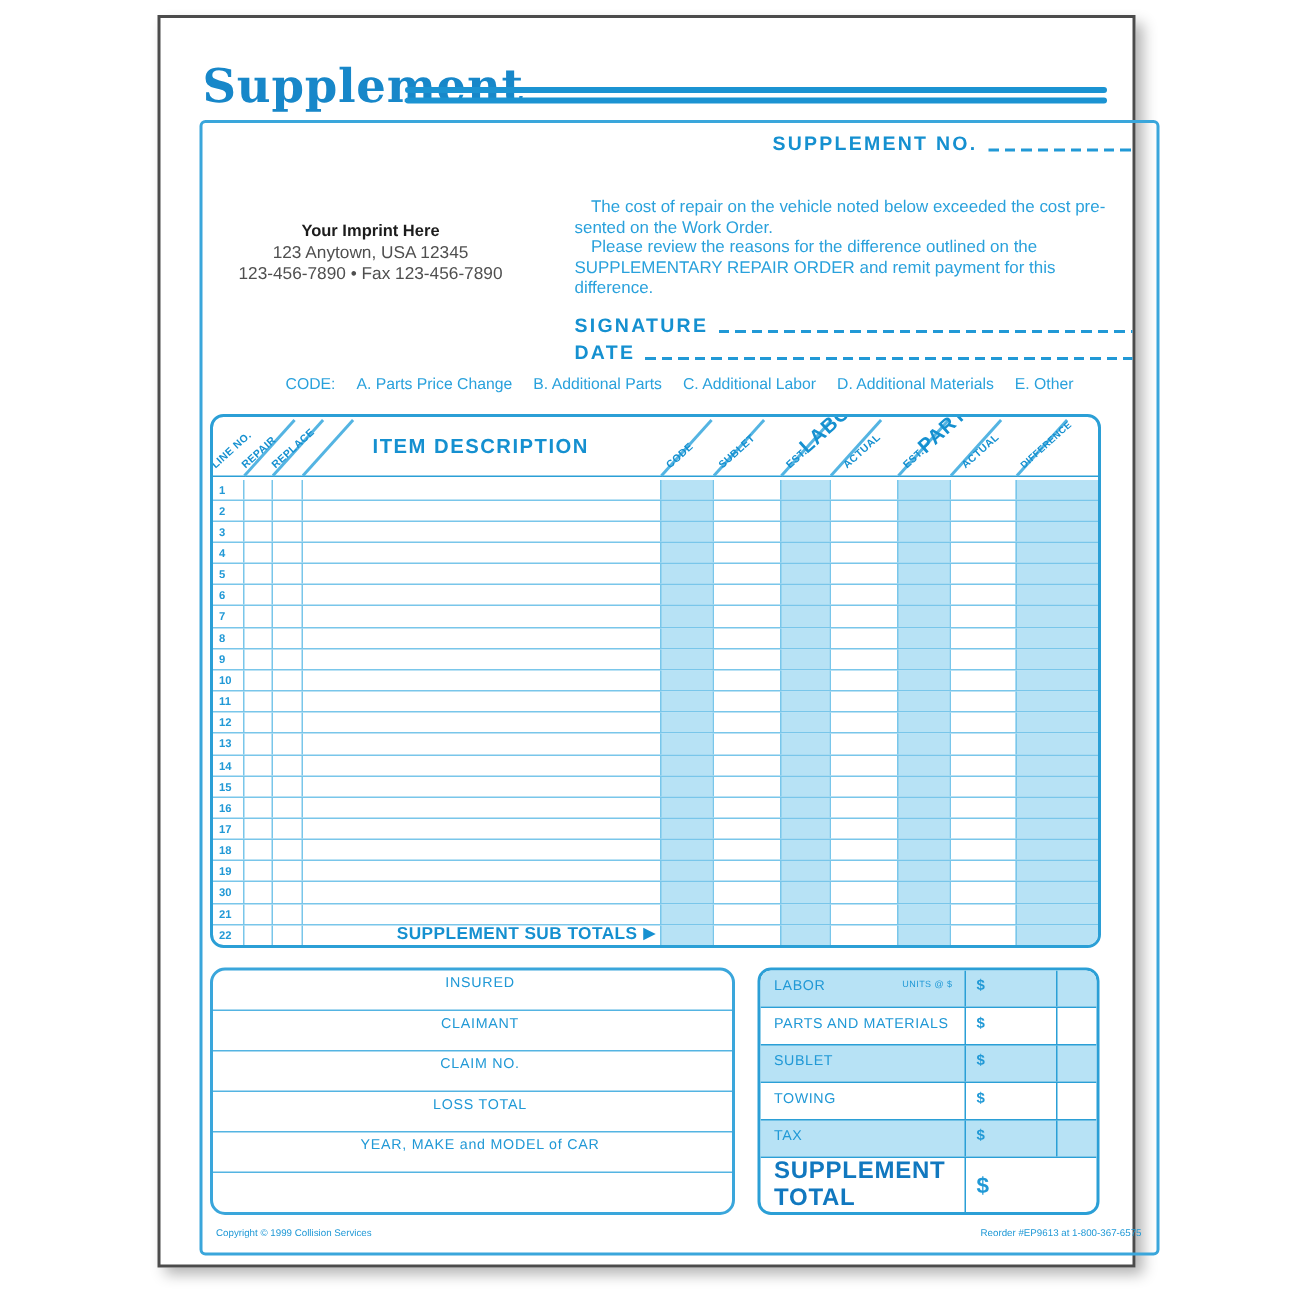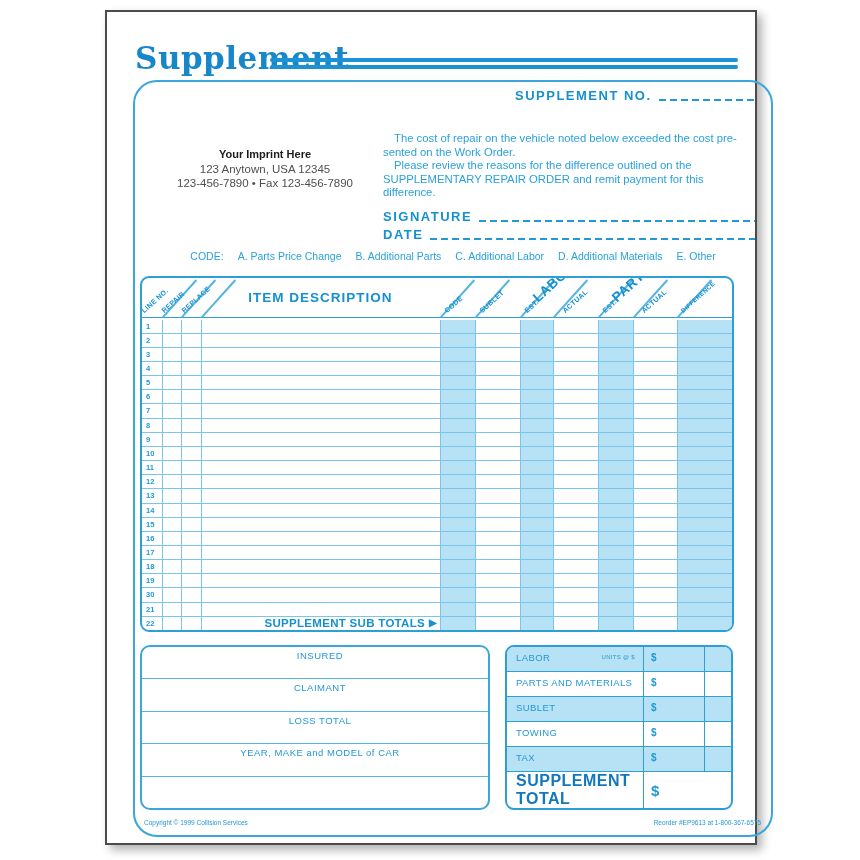--- a/index.html
+++ b/index.html
@@ -6,26 +6,26 @@
   *{box-sizing:border-box;}
   .sheet{position:absolute;left:105px;top:10px;width:652px;height:835px;background:#fff;
          border:2px solid #4b4b4b;box-shadow:5px 5px 9px rgba(0,0,0,.30);}
   
   .title{position:absolute;left:28px;top:28px;font-family:"DejaVu Serif","Liberation Serif",serif;
          font-weight:bold;font-size:31px;color:#1787c9;letter-spacing:.5px;}
   .title-rules{position:absolute;left:163px;top:46px;width:468px;}
   .title-rules .bar{height:4px;background:#1b93d2;margin-bottom:3px;border-radius:2px;}
   
   .outer-box{position:absolute;left:26px;top:68px;width:640px;height:757px;
-             border:2px solid #3aa6db;border-radius:24px;}
+             border:2px solid #3aa6db;border-radius:4px;}
   .dash{height:2.5px;flex:1;margin:0 0 2px 7px;align-self:flex-end;
         background:repeating-linear-gradient(90deg,#2199d6 0 7px,transparent 7px 11px);}
   .supno-row{position:absolute;left:380px;right:16px;top:6px;display:flex;}
   .supno-label{font-weight:bold;font-size:13px;color:#1590d0;letter-spacing:1.5px;white-space:nowrap;}
-  .imprint{position:absolute;left:30px;top:66px;width:200px;text-align:center;}
+  .imprint{position:absolute;left:12px;top:66px;width:200px;text-align:center;}
   .imprint .name{font-size:11px;font-weight:bold;color:#1c1c1c;margin-bottom:2px;}
   .imprint .line{font-size:11.5px;color:#4f4f4f;line-height:14px;}
   .notice{position:absolute;left:248px;top:50px;width:360px;font-size:11.3px;line-height:13.6px;color:#29a1dc;}
   .notice .indent{text-indent:11px;}
   .sig-row,.date-row{position:absolute;left:248px;right:16px;display:flex;text-align:center;}
   .sig-row{top:127px;} .date-row{top:145px;}
   .sig-label{font-weight:bold;font-size:13px;color:#1590d0;letter-spacing:1.5px;white-space:nowrap;}
   .legend{position:absolute;left:0;right:0;top:168px;display:flex;justify-content:center;gap:14px;
           font-size:10.5px;color:#29a1dc;}
   .legend span{white-space:nowrap;}
@@ -444,20 +444,21 @@
             <div class="cell c-est2 shade"></div>
             <div class="cell c-act2"></div>
             <div class="cell c-diff shade"></div>
           </div>
         </div>
     </div>
 
     <div class="insured-box">
         <div class="i-row"><span>INSURED</span></div>
         <div class="i-row"><span>CLAIMANT</span></div>
+        <div class="i-row"><span>CLAIM NO.</span></div>
         <div class="i-row"><span>LOSS TOTAL</span></div>
         <div class="i-row"><span>YEAR, MAKE and MODEL of CAR</span></div>
         <div class="i-row"><span></span></div>
       </div>
 
     <div class="totals-box">
 
       <div class="t-row shade">
           <div class="t-label">
             <span>LABOR</span>

